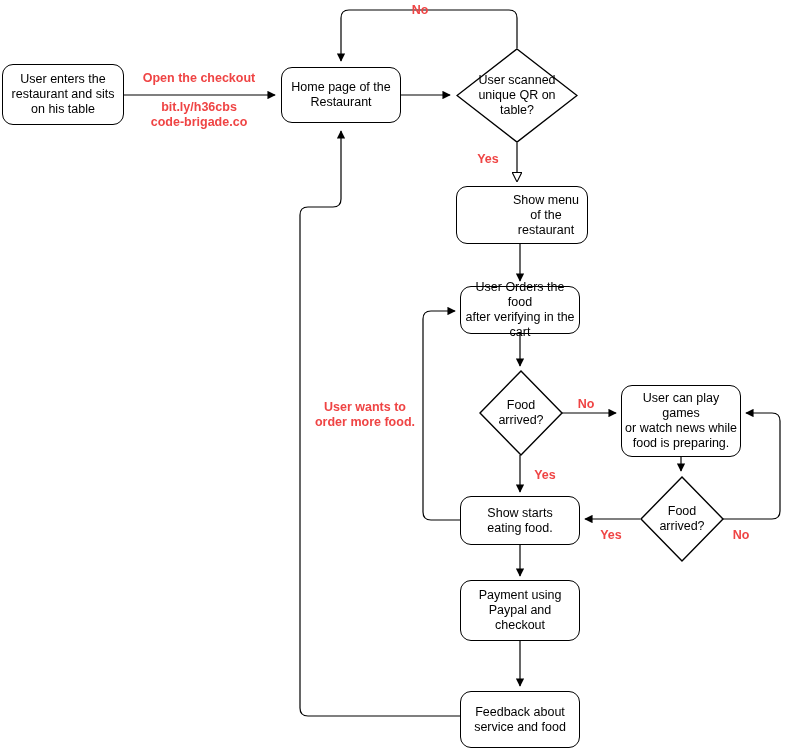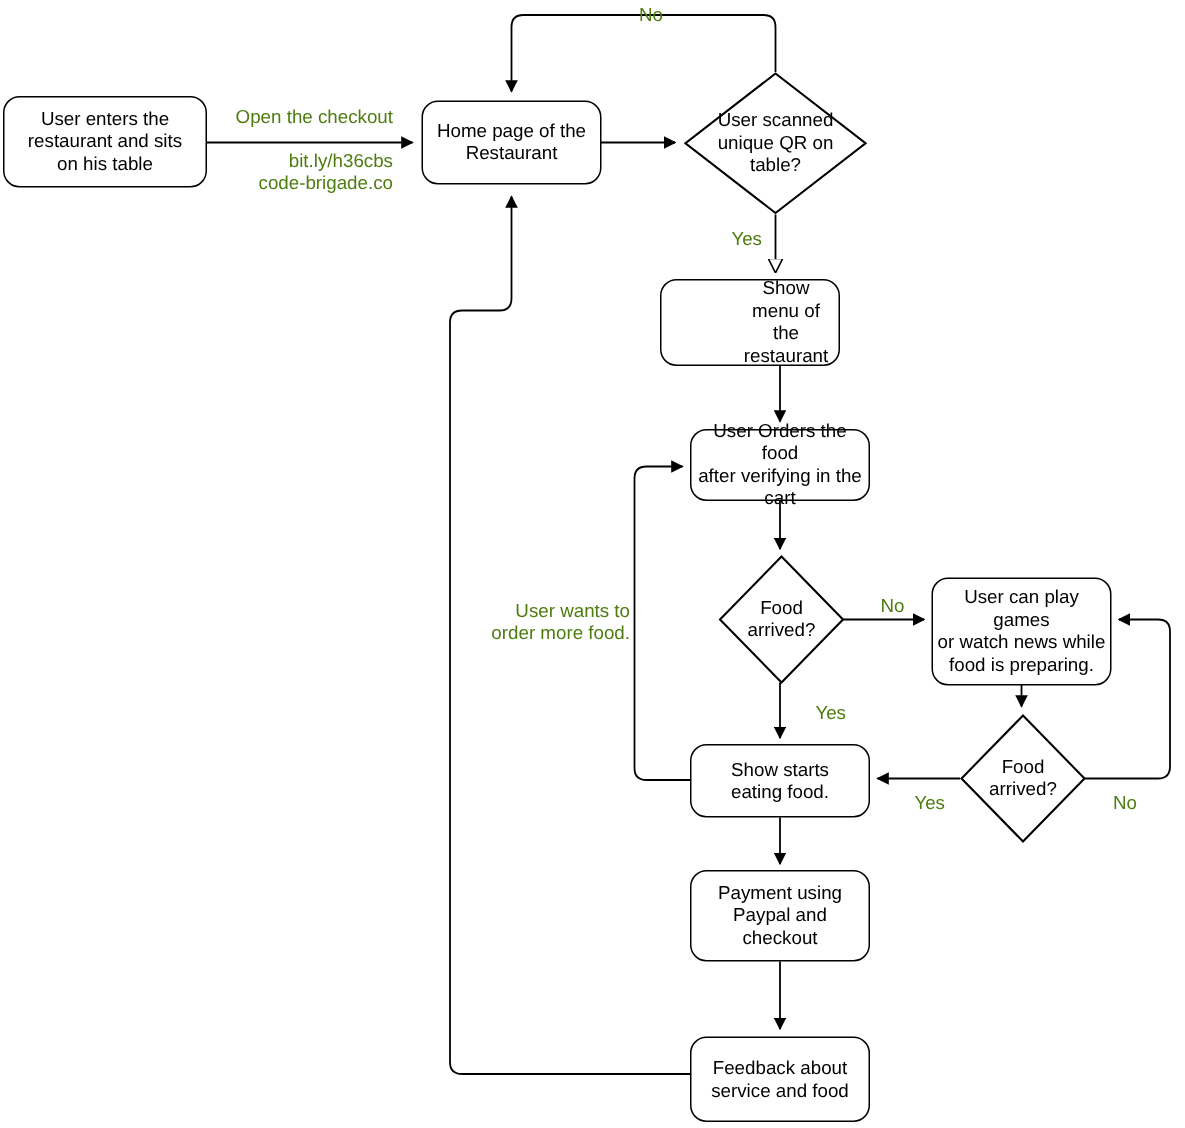--- a/index.html
+++ b/index.html
@@ -57,27 +57,28 @@
     width: 100%;
     height: 100%;
   }
   .node.dec .txt {
     position: relative;
     z-index: 2;
     width: 130%;
   }
   .edge-label {
     position: absolute;
-    color: #4d7c0f;
+    color: #ef4444;
     font-size: 12.5px;
     line-height: 15px;
-    text-align: right;
+    text-align: center;
     white-space: pre-line;
     z-index: 4;
     background: transparent;
+    font-weight: bold;
   }
 </style>
 </head>
 <body>
 
 <div id="canvas">
 
   <svg id="edges" viewBox="0 0 790 752" xmlns="http://www.w3.org/2000/svg">
     <defs>
       <marker id="arrow" viewBox="0 0 10 10" refX="9" refY="5" markerWidth="7" markerHeight="7" orient="auto-start-reverse">
@@ -115,41 +116,41 @@
       <path d="M 520 545 L 520 576" marker-end="url(#arrow)"></path>
 
       <path d="M 460 520 L 431 520 Q 423 520 423 512 L 423 319 Q 423 311 431 311 L 455 311" marker-end="url(#arrow)"></path>
 
       <path d="M 520 641 L 520 686" marker-end="url(#arrow)"></path>
 
       <path d="M 460 716 L 308 716 Q 300 716 300 708 L 300 215 Q 300 207 308 207 L 333 207 Q 341 207 341 199 L 341 131" marker-end="url(#arrow)"></path>
     </g>
   </svg>
 
-  <div class="node proc" style="left:2px; top:64px; width:136px; height:61px;">
+  <div class="node proc" style="left:2px; top:64px; width:122px; height:61px;">
     <span class="txt" style="white-space:pre-line;">User enters the
 restaurant and sits
 on his table</span>
   </div>
 
   <div class="node proc" style="left:281px; top:67px; width:120px; height:56px;">
     <span class="txt" style="white-space:pre-line;">Home page of the
 Restaurant</span>
   </div>
 
   <div class="node dec" style="left:456px; top:48px; width:122px; height:95px;">
     <svg class="dshape" viewBox="0 0 122 95" preserveAspectRatio="none">
       <polygon points="61,1 121,47.5 61,94 1,47.5" fill="#ffffff" stroke="#000000" stroke-width="1.4" vector-effect="non-scaling-stroke"></polygon>
     </svg>
     <span class="txt" style="white-space:pre-line;">User scanned
 unique QR on
 table?</span>
   </div>
 
-  <div class="node proc" style="left:440px; top:186px; width:120px; height:58px;padding-left:48px;">
+  <div class="node proc" style="left:456px; top:186px; width:132px; height:58px;padding-left:48px;">
     <span class="txt" style="white-space:pre-line;">Show menu of the
 restaurant</span>
   </div>
 
   <div class="node proc" style="left:460px; top:286px; width:120px; height:48px;">
     <span class="txt" style="white-space:pre-line; width:128%;">User Orders the food
 after verifying in the
 cart</span>
   </div>
 

